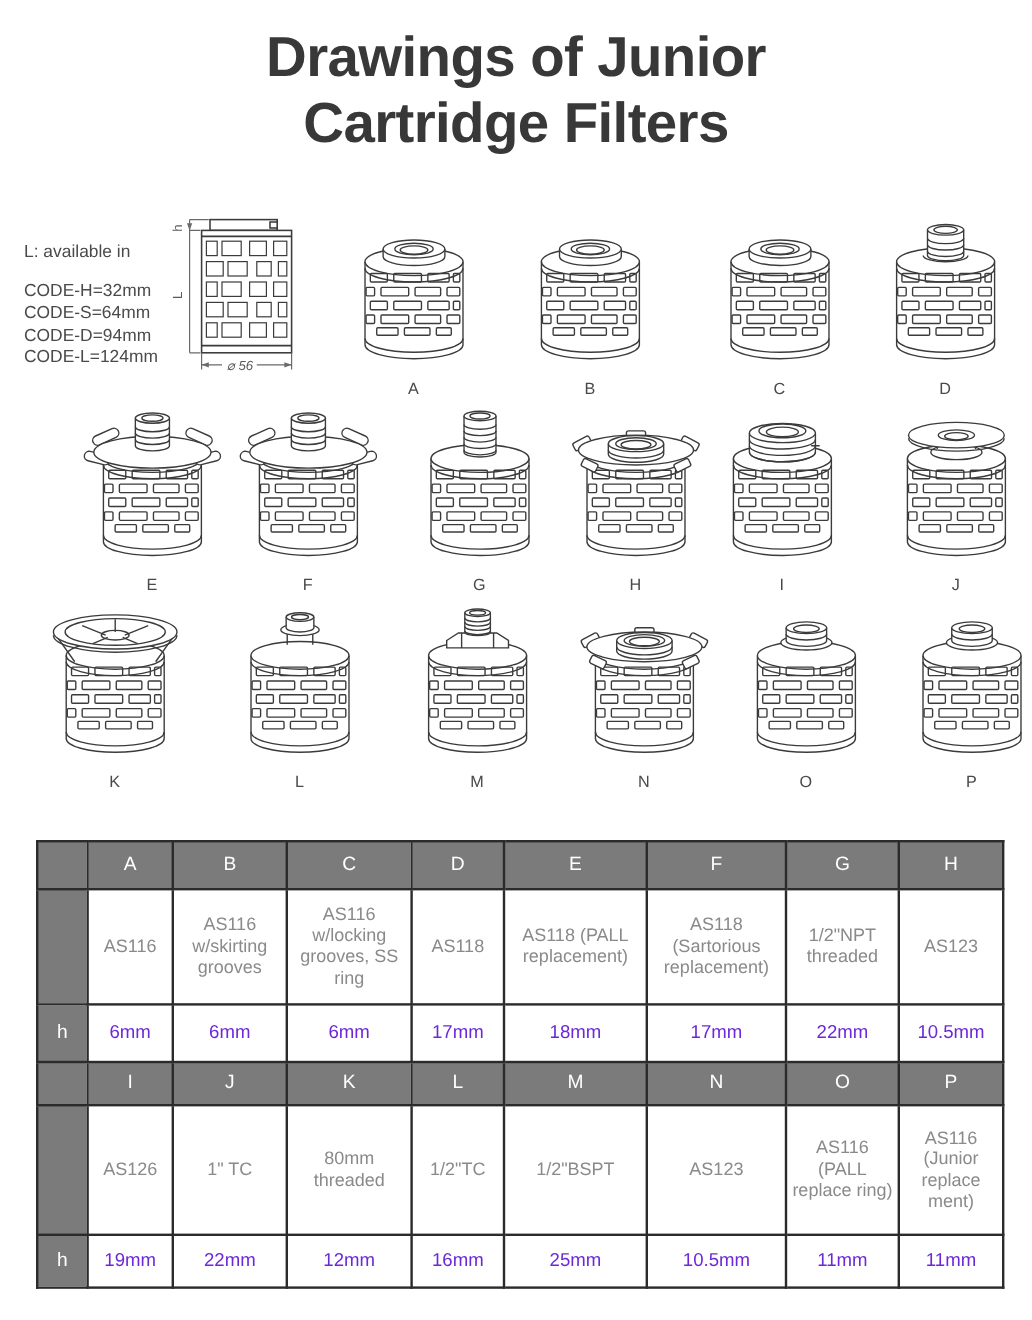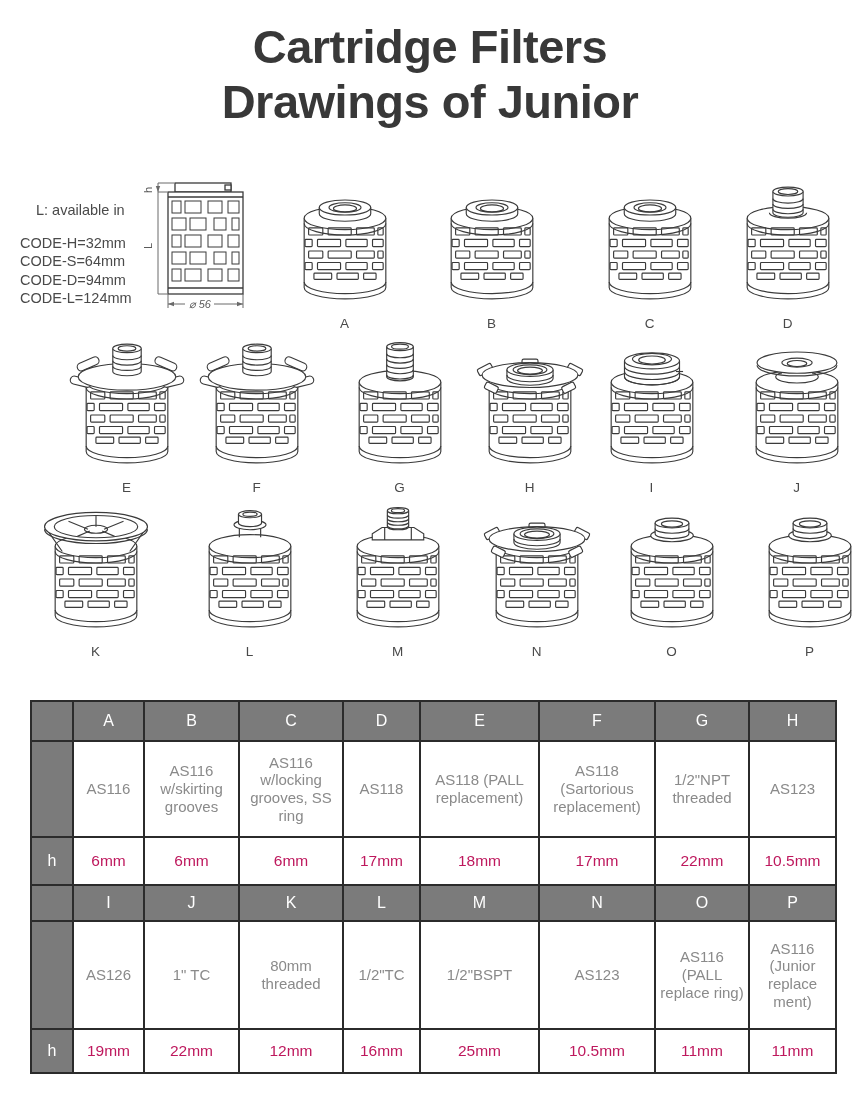--- a/index.html
+++ b/index.html
@@ -12,21 +12,21 @@
   .title {
     position:absolute; top:20px; left:0; width:100%;
     text-align:center; font-size:47px; font-weight:700; color:#383838;
     line-height:1.16; letter-spacing:-0.5px;
   }
   
   .legend {
     position:absolute; left:20px; top:203px; width:130px;
     color:#4a4a4a; font-size:14.5px; line-height:1.0;
   }
-  .legend .intro { margin-bottom:18px;margin-left:16px; }
+  .legend .intro { margin-bottom:18px; }
   .legend .code { margin-bottom:4px; font-size:14.5px; }
   
   .dimsvg { position:absolute; left:128px; top:168px; }
   
   .fig { position:absolute; width:118px; text-align:center; }
   .fig svg { display:block; width:118px; height:142px; }
   .flabel { font-size:13.5px; color:#4a4a4a; letter-spacing:1px; margin-top:2px; }
   
   .ln { stroke:#3b3b3b; fill:none; stroke-width:1.3; }
   .wh { stroke:#3b3b3b; fill:#ffffff; stroke-width:1.3; }
@@ -37,21 +37,21 @@
     position:absolute; left:30px; top:700px;
     border-collapse:collapse; table-layout:fixed; width:805px;
   }
   table.spec td {
     border:2px solid #2b2b2b; text-align:center; vertical-align:middle;
     padding:2px 3px; overflow:hidden;
   }
   td.hdr  { background:#7b7b7b; color:#ffffff; font-size:16px; }
   td.side { background:#7b7b7b; color:#ffffff; font-size:16px; }
   td.name { background:#ffffff; color:#8a8a8a; font-size:15px; line-height:1.18; }
-  td.hval { background:#ffffff; color:#be185d; font-size:15.5px; }
+  td.hval { background:#ffffff; color:#6d28d9; font-size:15.5px; }
   tr.r-hdr1 { height:40px; } tr.r-name1 { height:96px; } tr.r-h1 { height:48px; }
   tr.r-hdr2 { height:36px; } tr.r-name2 { height:108px; } tr.r-h2 { height:44px; }
 </style>
 </head>
 <body>
 
 <svg width="0" height="0" style="position:absolute" aria-hidden="true">
   <defs>
     <g id="bodyg">
       <path class="wh" d="M19 52 V130 A46 13 0 0 0 111 130 V52"></path>
@@ -190,22 +190,22 @@
       <path class="ln" d="M46 32 A19 5.5 0 0 0 84 32"></path>
       <ellipse class="wh" cx="65" cy="26" rx="19" ry="5.5"></ellipse>
       <ellipse class="ln" cx="65" cy="27" rx="12" ry="3.5"></ellipse>
     </g>
   </defs>
 </svg>
 
 <div id="page">
 
   <div class="title">
+    <div>Drawings of Junior</div>
     <div>Cartridge Filters</div>
-    <div>Drawings of Junior</div>
   </div>
 
   <div class="legend">
     <div class="intro">L: available in</div>
     <div class="code">CODE-H=32mm</div>
     <div class="code">CODE-S=64mm</div>
     <div class="code">CODE-D=94mm</div>
     <div class="code">CODE-L=124mm</div>
   </div>
 

